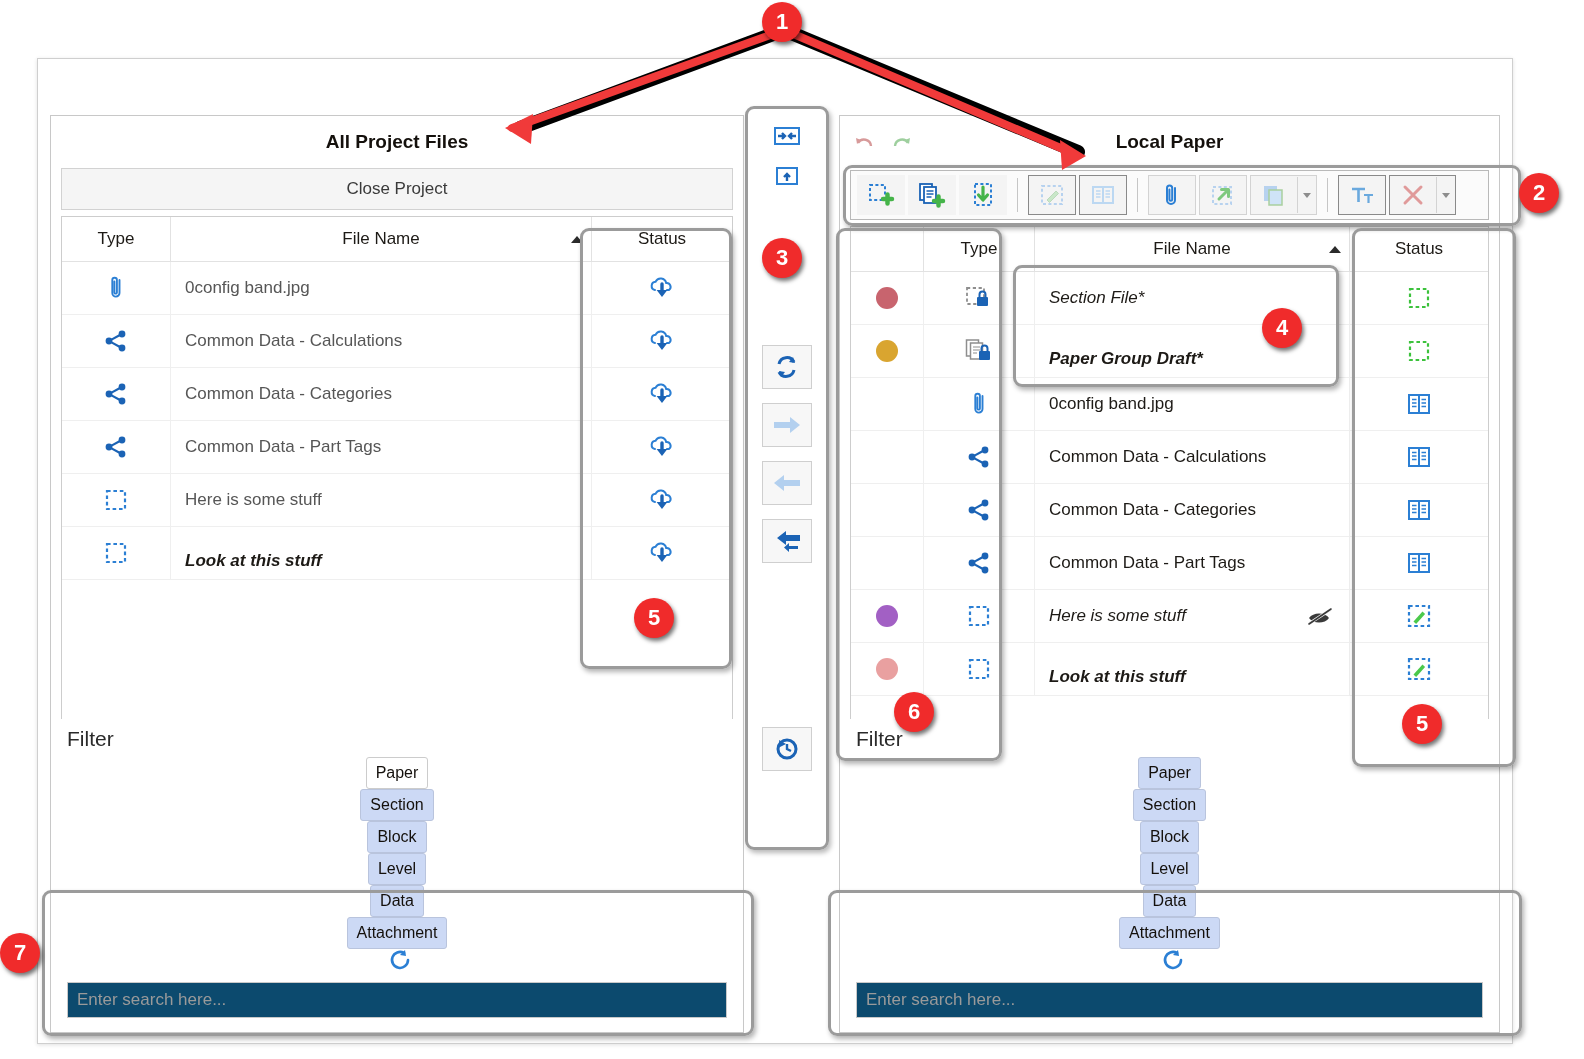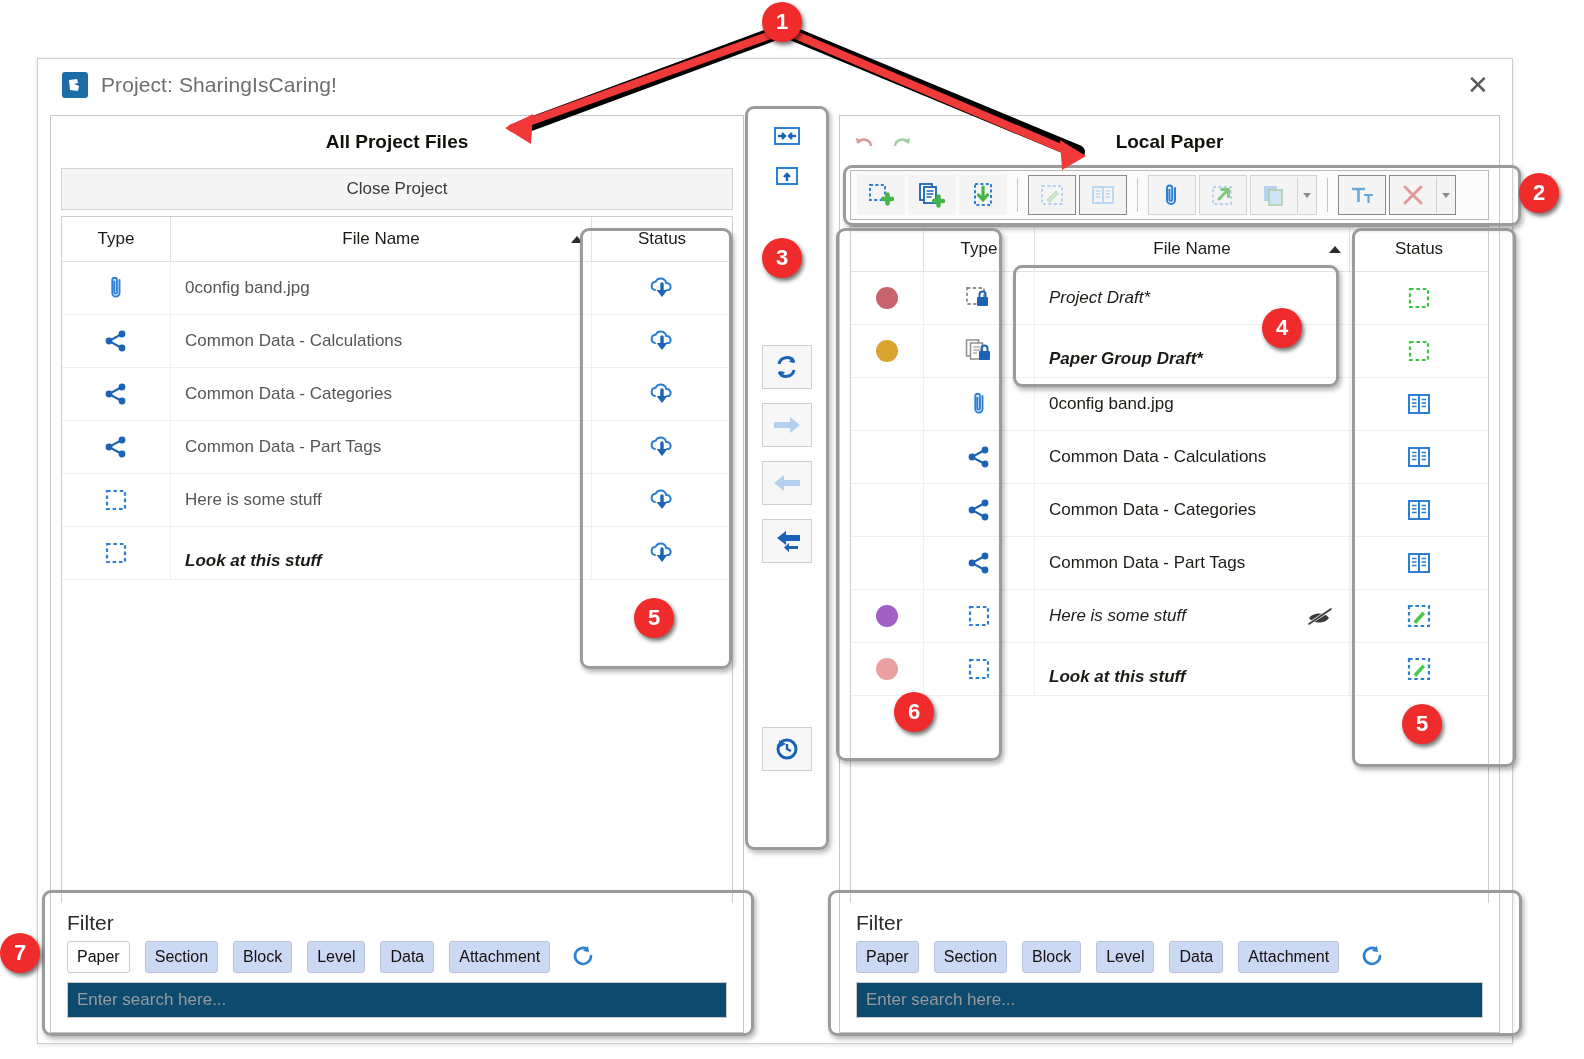--- a/index.html
+++ b/index.html
@@ -78,21 +78,21 @@
   .left .c-name{flex:1;}
   .left .c-status{width:140px;}
   
   .right .c-color{width:72px;}
   .right .c-type{width:110px;}
   .right .c-name{flex:1;}
   .right .c-status{width:138px;}
   
   .filter{margin:0 10px 8px 10px;padding:8px 6px 6px 6px;flex:0 0 auto;}
   .filter .lbl{font-size:21px;color:#2a2a2a;margin-bottom:6px;}
-  .chips{display:flex;align-items:center;gap:15px;}
+  .chips{display:flex;align-items:center;gap:0;flex-direction:column;}
   .chip{border:1px solid #b9c4dd;border-radius:3px;padding:6px 9px;font-size:16px;
     color:#14100c;background:#ccd9f5;cursor:pointer;}
   .chip.off{background:#ffffff;border-color:#cccccc;}
   .reset{margin-left:6px;cursor:pointer;display:flex;align-items:center;}
   .searchbox{margin-top:9px;height:34px;border:1px solid #c9c9c9;background:#0c4a6e;
     display:flex;align-items:center;padding:0 9px;font-size:17px;color:#9a9a9a;cursor:text;}
   
   .mb{width:48px;height:42px;border:1px solid #cfcfcf;background:#f7f7f7;display:flex;
     align-items:center;justify-content:center;cursor:pointer;margin-bottom:14px;}
   .mb.plain{border-color:transparent;background:transparent;margin-bottom:2px;height:36px;}
@@ -105,29 +105,20 @@
     justify-content:center;box-shadow:2px 3px 4px rgba(0,0,0,.55);z-index:60;}
   .hl{position:absolute;border:3px solid #9b9b9b;border-radius:9px;
     box-shadow:2px 3px 5px rgba(0,0,0,.30);pointer-events:none;z-index:50;}
   .arrow-svg{position:absolute;left:0;top:0;width:1584px;height:1059px;pointer-events:none;z-index:55;}
 </style>
 </head>
 <body>
 
 <div class="window">
 
-  <div class="titlebar">
-    <span class="app-logo">
-      <svg width="18" height="18" viewBox="0 0 18 18">
-        <path d="M3 4 L11 3 L12 7 L8 8 L13 10 L12 15 L4 14 Z" fill="#ffffff"></path>
-      </svg>
-    </span>
-    <span class="title-text">Project: SharingIsCaring!</span>
-    <span class="close-btn">✕</span>
-  </div>
 
   <div class="body-wrap">
 
     <div class="panel left">
       <div class="panel-head">
         <span class="ttl">All Project Files</span>
       </div>
       <div class="closeproj">Close Project</div>
 
       <div class="tbl">
@@ -470,21 +461,21 @@
               <div class="td ctr c-type">
                 <span style="display: flex; align-items: center; justify-content: center;">
                   <svg width="28" height="26" viewBox="0 0 28 26">
                     <rect x="2" y="3" width="17" height="16" fill="none" stroke="#8e8e8e" stroke-width="1.8" stroke-dasharray="3.2 2.6"></rect>
                     <rect x="12" y="12" width="11" height="9" rx="1" fill="#1b63b5"></rect>
                     <path d="M14.5 12 v-2.6 a3 3 0 0 1 6 0 v2.6" stroke="#1b63b5" stroke-width="2" fill="none"></path>
                   </svg>
                 </span>
               </div>
               <div class="td c-name">
-                <span class="fname italic">Project Draft*</span>
+                <span class="fname italic">Section File*</span>
               </div>
               <div class="td ctr c-status">
                 <span style="display: flex; align-items: center; justify-content: center;">
                   <svg width="24" height="24" viewBox="0 0 24 24">
                     <rect x="3" y="3" width="18" height="18" fill="none" stroke="#3cc23c" stroke-width="2.2" stroke-dasharray="3.6 2.8"></rect>
                   </svg>
                 </span>
               </div>
             </div>
             <div class="tr">

